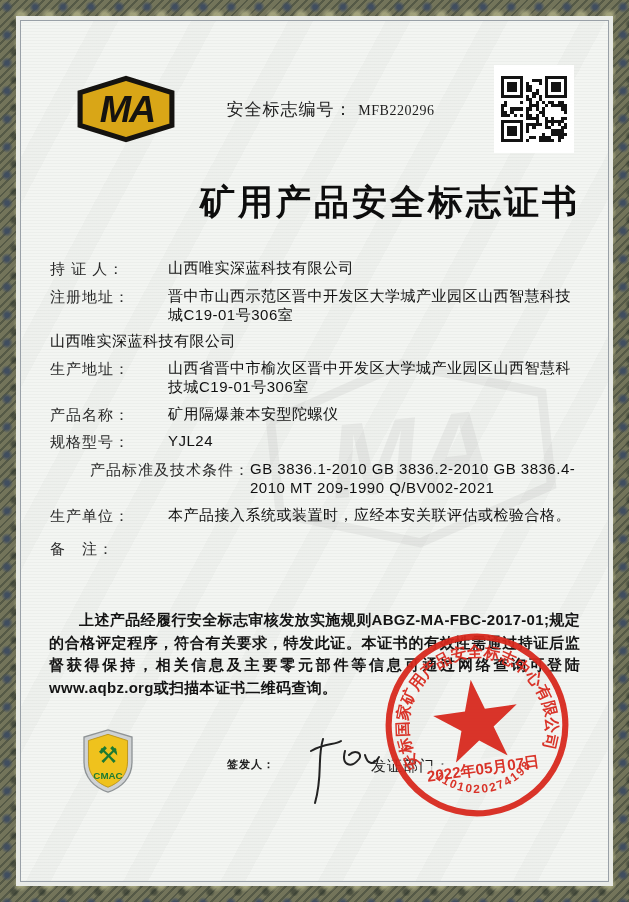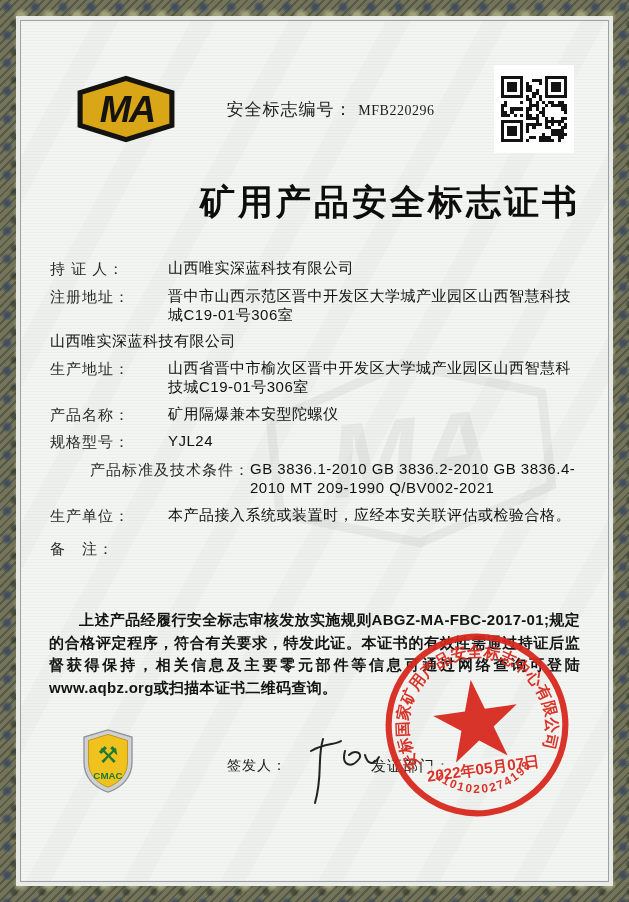--- a/index.html
+++ b/index.html
@@ -52,21 +52,21 @@
   .row.dates .val { flex:0 0 150px; }
   .row.dates .lab2 { flex:0 0 108px; color:#2a2a2a; letter-spacing:1px; margin-left:42px; }
   .row.remark { margin-top:14px; }
 
   
   .statement { margin-top:50px; font-size:15px; font-weight:bold; color:#141414; line-height:1.5; text-align:justify; text-indent:2em; letter-spacing:.3px; }
 
   
   .foot { margin-top:24px; position:relative; height:180px; }
   .cmac { position:absolute; left:32px; top:6px; width:54px; height:64px; text-align:center; }
-  .signer { position:absolute; left:178px; top:34px; font-size:14px; color:#1d1d1d; letter-spacing:1px; }
+  .signer { position:absolute; left:178px; top:34px; font-size:11px; color:#1d1d1d; letter-spacing:1px;font-weight:bold; }
   .sig { position:absolute; left:252px; top:2px; }
   .dept { position:absolute; left:322px; top:34px; font-size:15px; color:#1d1d1d; letter-spacing:1px; }
 
   .seal { position:absolute; left:382px; top:630px; width:190px; height:190px; transform:rotate(-8deg); opacity:.94; z-index:5; }
 </style>
 </head>
 <body>
 
 <div class="frame"></div>
 

